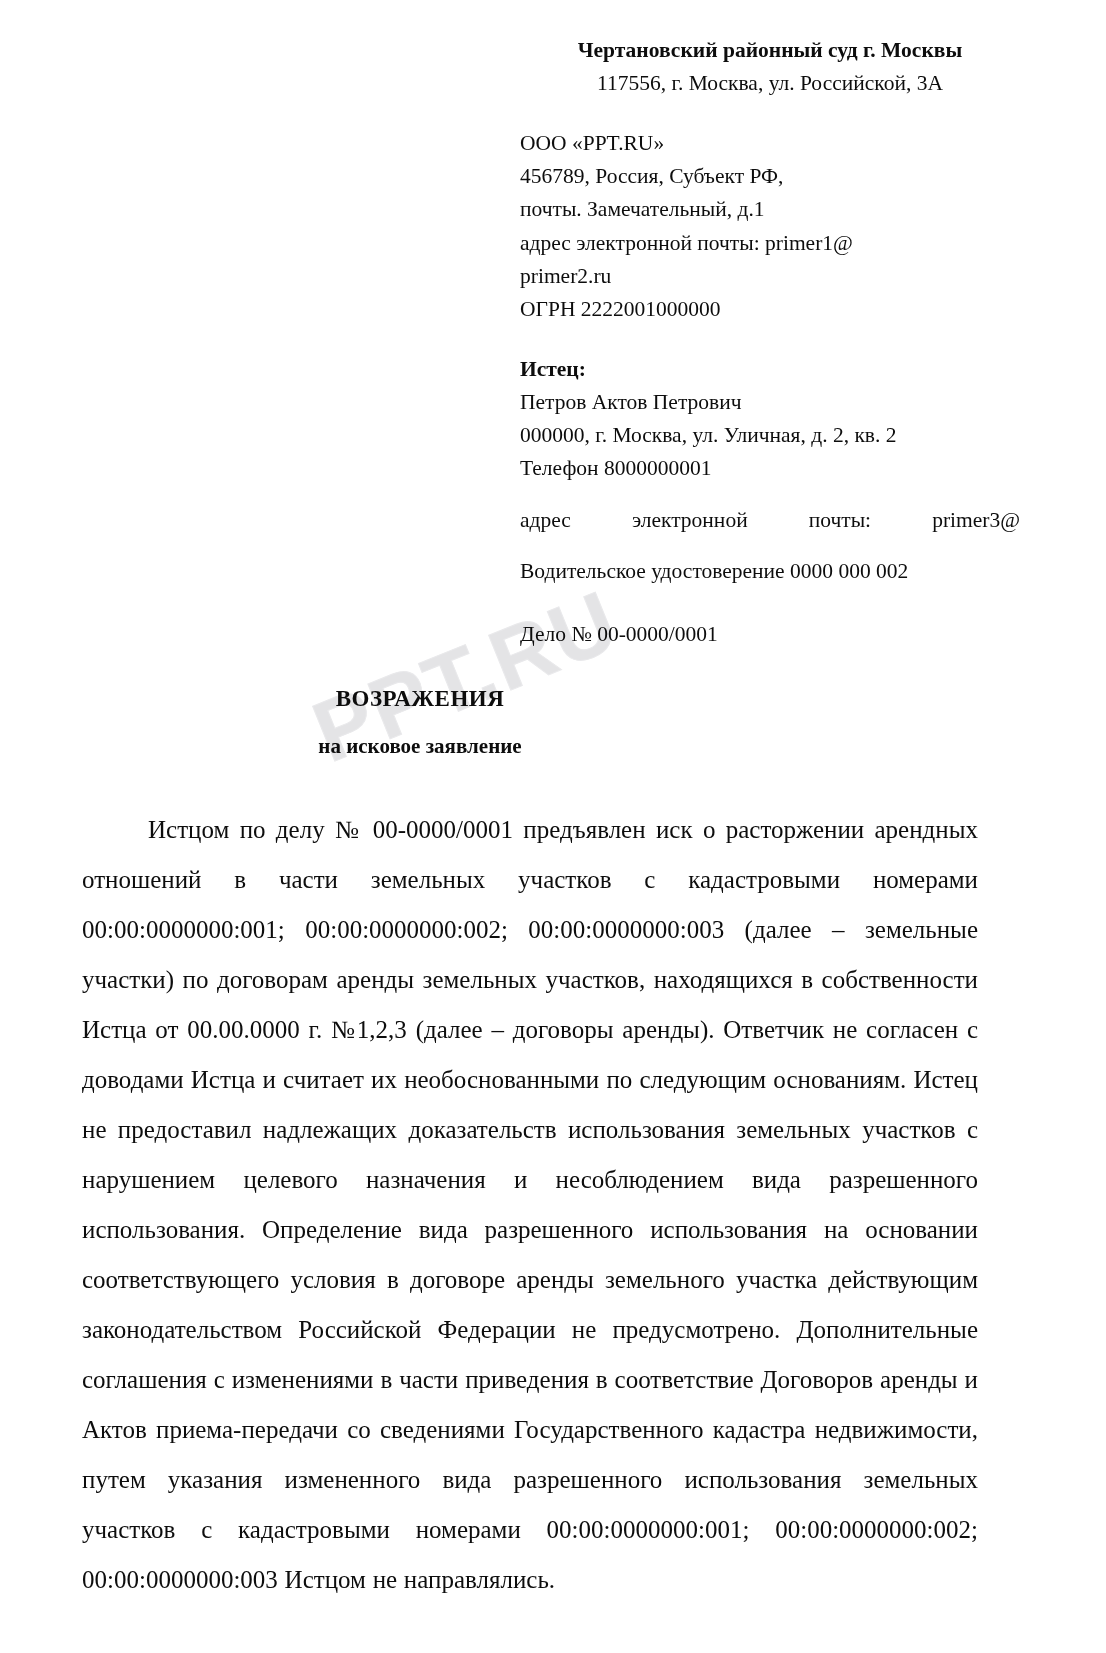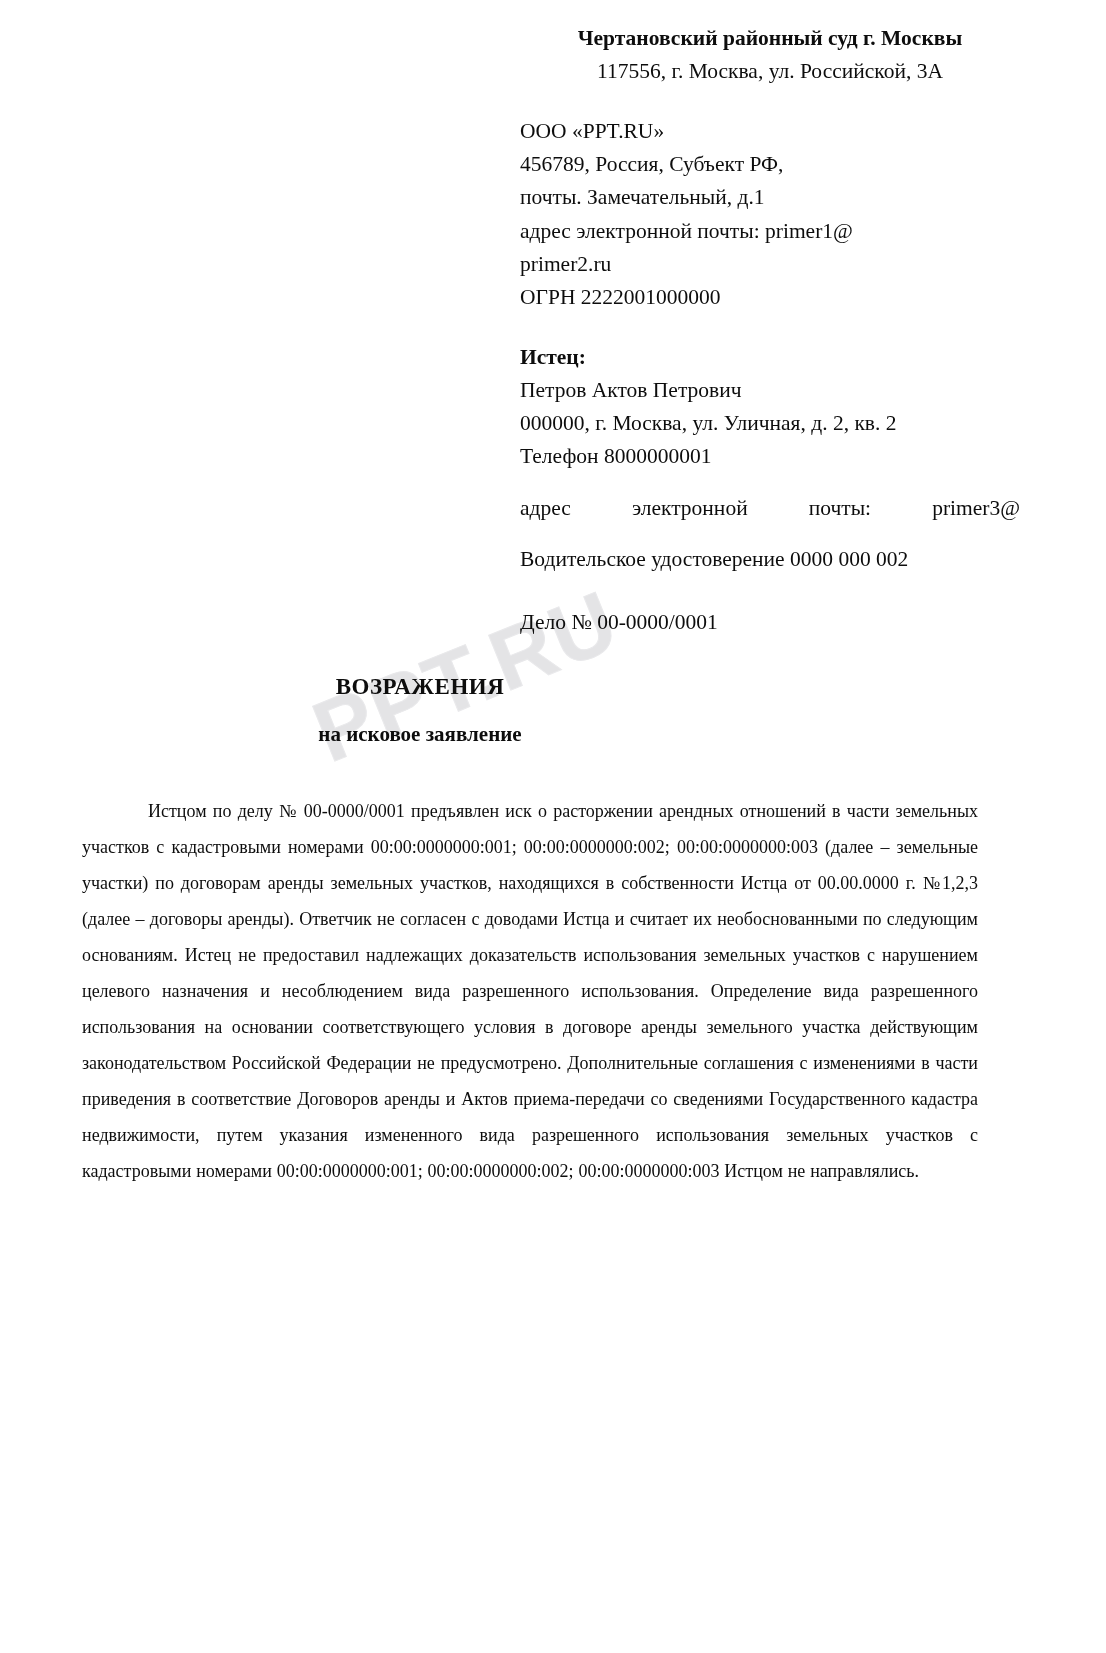--- a/index.html
+++ b/index.html
@@ -41,21 +41,21 @@
     transform: rotate(-22deg);
     transform-origin: left top;
     white-space: nowrap;
     -webkit-text-stroke: 1px #e9e9eb;
   }
 
   
   .sheet {
     position: relative;
     z-index: 2;
-    padding: 22px 86px 0 40px;
+    padding: 34px 86px 0 40px;
     box-sizing: border-box;
   }
   .header-block {
     width: 500px;
     margin-left: auto;
     margin-right: 0;
     font-size: 21.5px;
     line-height: 1.55;
   }
   .header-block .line {
@@ -105,21 +105,21 @@
   }
 
   
   .body-wrap {
     position: relative;
     z-index: 2;
     margin-top: 46px;
     padding: 0 42px 0 42px;
   }
   .body-par {
-    font-size: 18px;
+    font-size: 25px;
     line-height: 2.0;
     text-align: justify;
     text-indent: 66px;
     hyphens: none;
     word-spacing: 0.02em;
   }
 </style>
 </head>
 <body>
 

